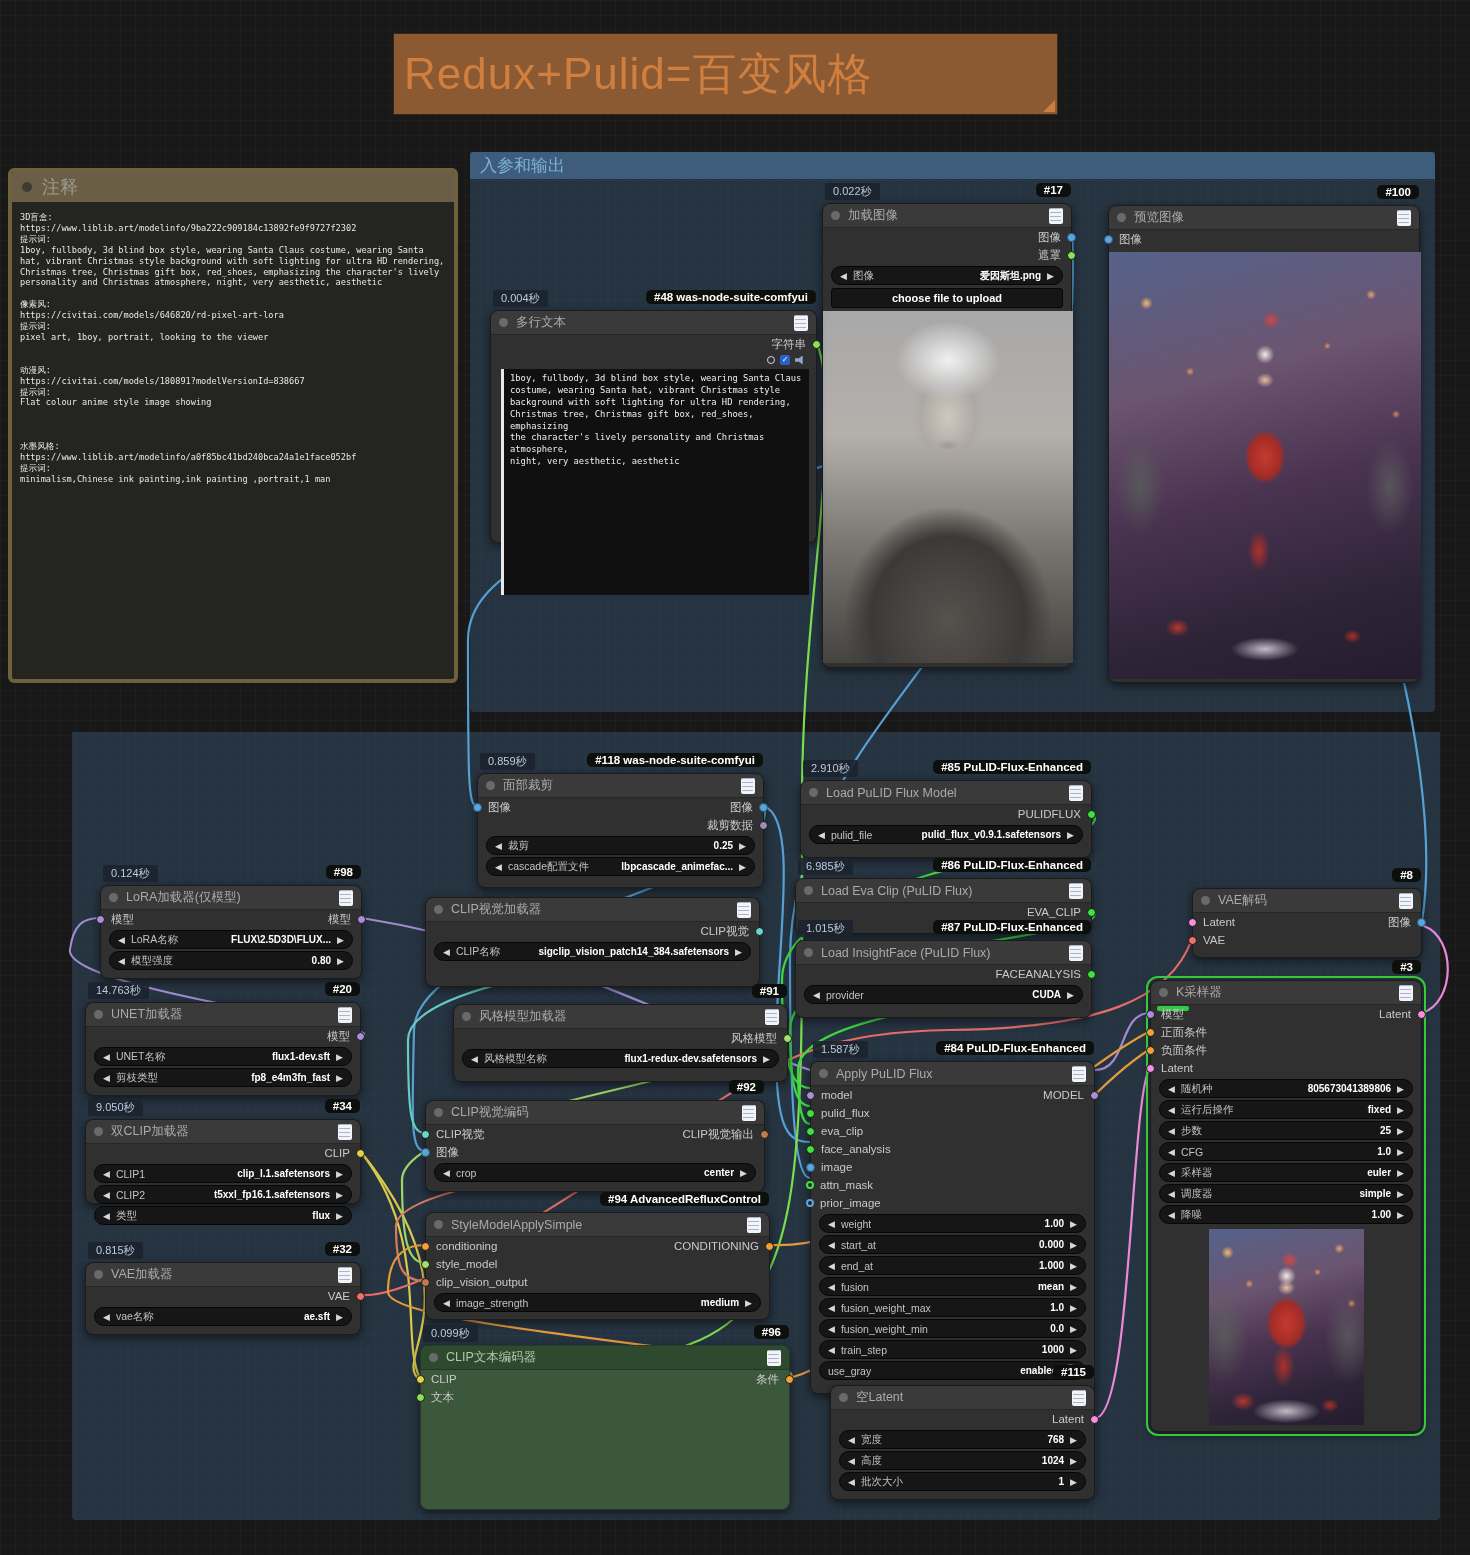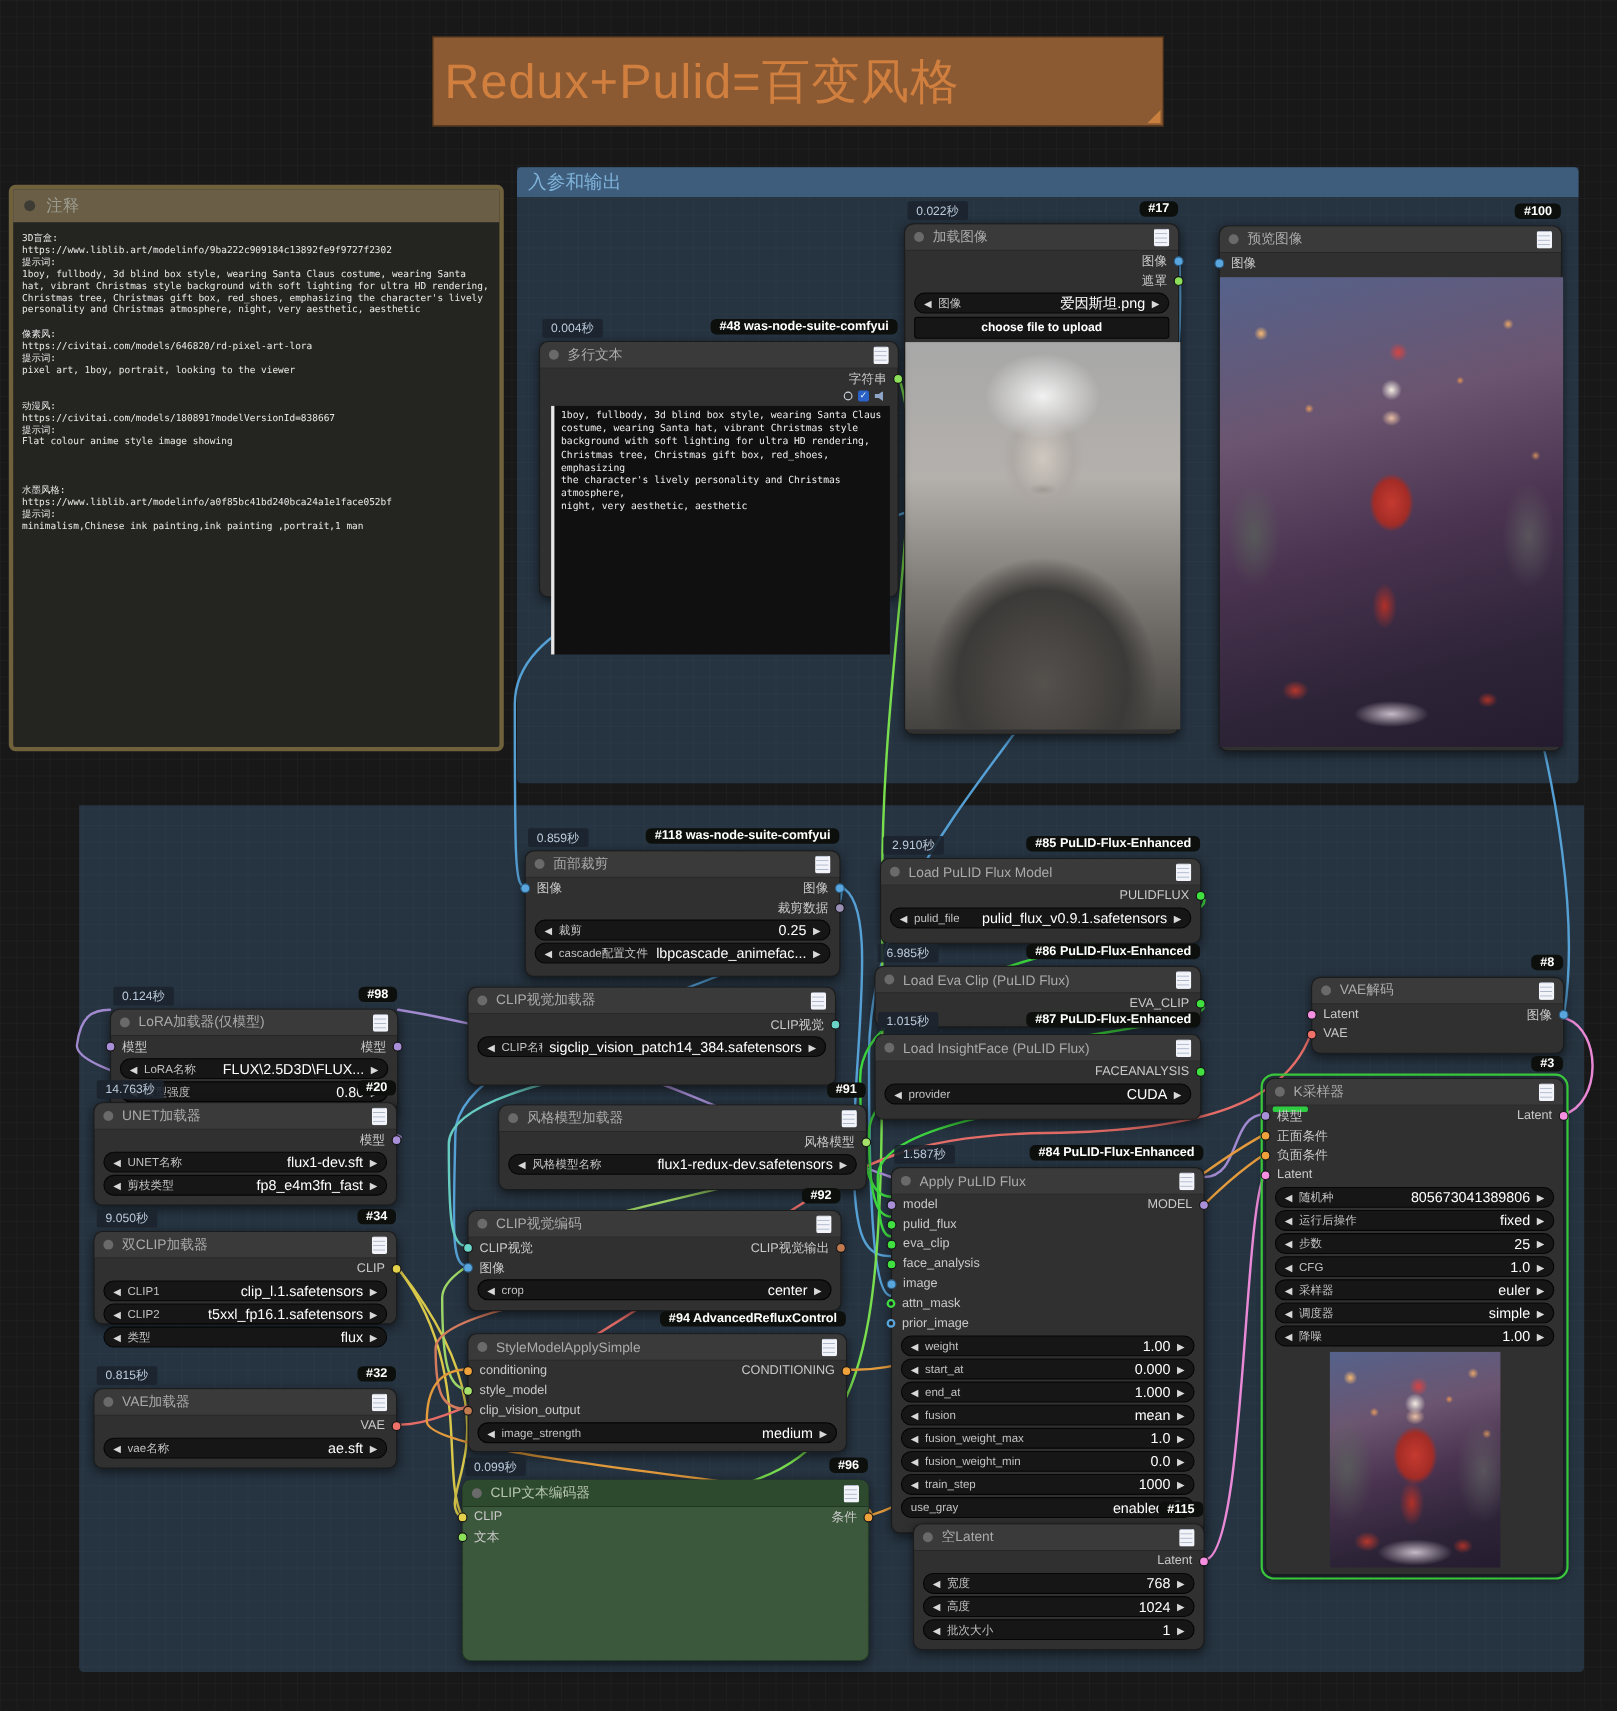--- a/index.html
+++ b/index.html
@@ -23,21 +23,21 @@
   .banner span { font-size:44px; color:#d07f3f; letter-spacing:1px; white-space:nowrap; }
   .banner .fold { position:absolute; right:2px; bottom:2px; width:0; height:0;
     border-left:12px solid transparent; border-bottom:12px solid #c9803f; }
 
   
   .note-panel { position:absolute; left:8px; top:168px; width:450px; height:515px;
     border:4px solid #70613d; border-radius:6px; background:#242420; }
   .note-panel .nhead { height:30px; background:#6a5e46; display:flex; align-items:center; gap:10px;
     padding-left:10px; border-radius:2px 2px 0 0; }
   .nhead .cdot { width:10px; height:10px; border-radius:50%; background:#3c3c34; }
-  .nhead .ntitle { color:#9b9b8f; font-size:15px; }
+  .nhead .ntitle { color:#9b9b8f; font-size:18px; }
   .note-body { padding:10px 8px; color:#e8e8e8; font-family:"DejaVu Sans Mono", monospace;
     font-size:8.6px; line-height:1.27; white-space:pre-wrap; }
 
   
   .nd { position:absolute; background:#303030; border:1px solid #1b1b1b; border-radius:8px;
     box-shadow:0 3px 10px rgba(0,0,0,0.55); }
   .hd { height:24px; display:flex; align-items:center; gap:8px; padding:0 8px;
     background:#3a3a3a; border-radius:8px 8px 0 0; border-bottom:1px solid #262626; }
   .hd .cdot { width:9px; height:9px; border-radius:50%; background:#6a6a6a; flex:none; }
   .hd .ttl { color:#aaaaaa; font-size:12.5px; white-space:nowrap; overflow:hidden; flex:1; }
@@ -67,21 +67,21 @@
   .c-orange{background:#efa13c}
   .c-copper{background:#c17a50}
   .c-pink{background:#f58fe0}
   .c-gray{background:#9a8fb5}
 
   .w { height:19px; margin:2px 8px; background:#161616; border:1px solid #060606; border-radius:10px;
     display:flex; align-items:center; padding:0 8px; gap:6px; }
   .warr { color:#d8d8d8; font-size:9px; flex:none; }
   .warr.l::before{content:"\25C0";} .warr.r::before{content:"\25B6";}
   .wlbl { color:#c2c2c2; font-size:10.5px; white-space:nowrap; overflow:hidden; }
-  .wval { color:#ffffff; font-size:13px; font-weight:normal; margin-left:auto; white-space:nowrap; }
+  .wval { color:#ffffff; font-size:10px; font-weight:bold; margin-left:auto; white-space:nowrap; }
   .wbtn { height:20px; margin:3px 8px; background:#161616; border:1px solid #060606; border-radius:3px;
     color:#fff; font-size:11px; font-weight:bold; display:flex; align-items:center; justify-content:center; }
   .toggle { width:13px; height:13px; border-radius:50%; background:#9aa4c8; border:1px solid #555; flex:none; }
 
   
   .btime { position:absolute; top:-21px; left:2px; background:rgba(28,36,46,0.9); color:#bccbdc;
     font-size:11px; padding:1px 8px; border-radius:2px; white-space:nowrap; }
   .bid { position:absolute; top:-21px; right:0; background:#0c0f0c; color:#fff; font-weight:bold;
     font-size:11.5px; padding:1px 8px; border-radius:5px; white-space:nowrap; }
 
@@ -290,21 +290,21 @@
         <span class="warr r"></span>
       </div>
     <div class="w">
         <span class="warr l"></span>
         <span class="wlbl">cascade配置文件</span>
         <span class="wval">lbpcascade_animefac...</span>
         <span class="warr r"></span>
       </div>
   </div>
 
-  <div class="nd" style="left:100px; top:885px; width:262px; height:94px;margin-top:32px;">
+  <div class="nd" style="left:100px; top:885px; width:262px; height:94px;">
     <span class="btime">0.124秒</span>
     <span class="bid">#98</span>
     <div class="hd">
       <span class="cdot"></span>
       <span class="ttl">LoRA加载器(仅模型)</span>
       <span class="note-ic"></span>
     </div>
     <div class="row">
         <span class="dot in c-purple"></span>
         <span class="plbl">模型</span>

